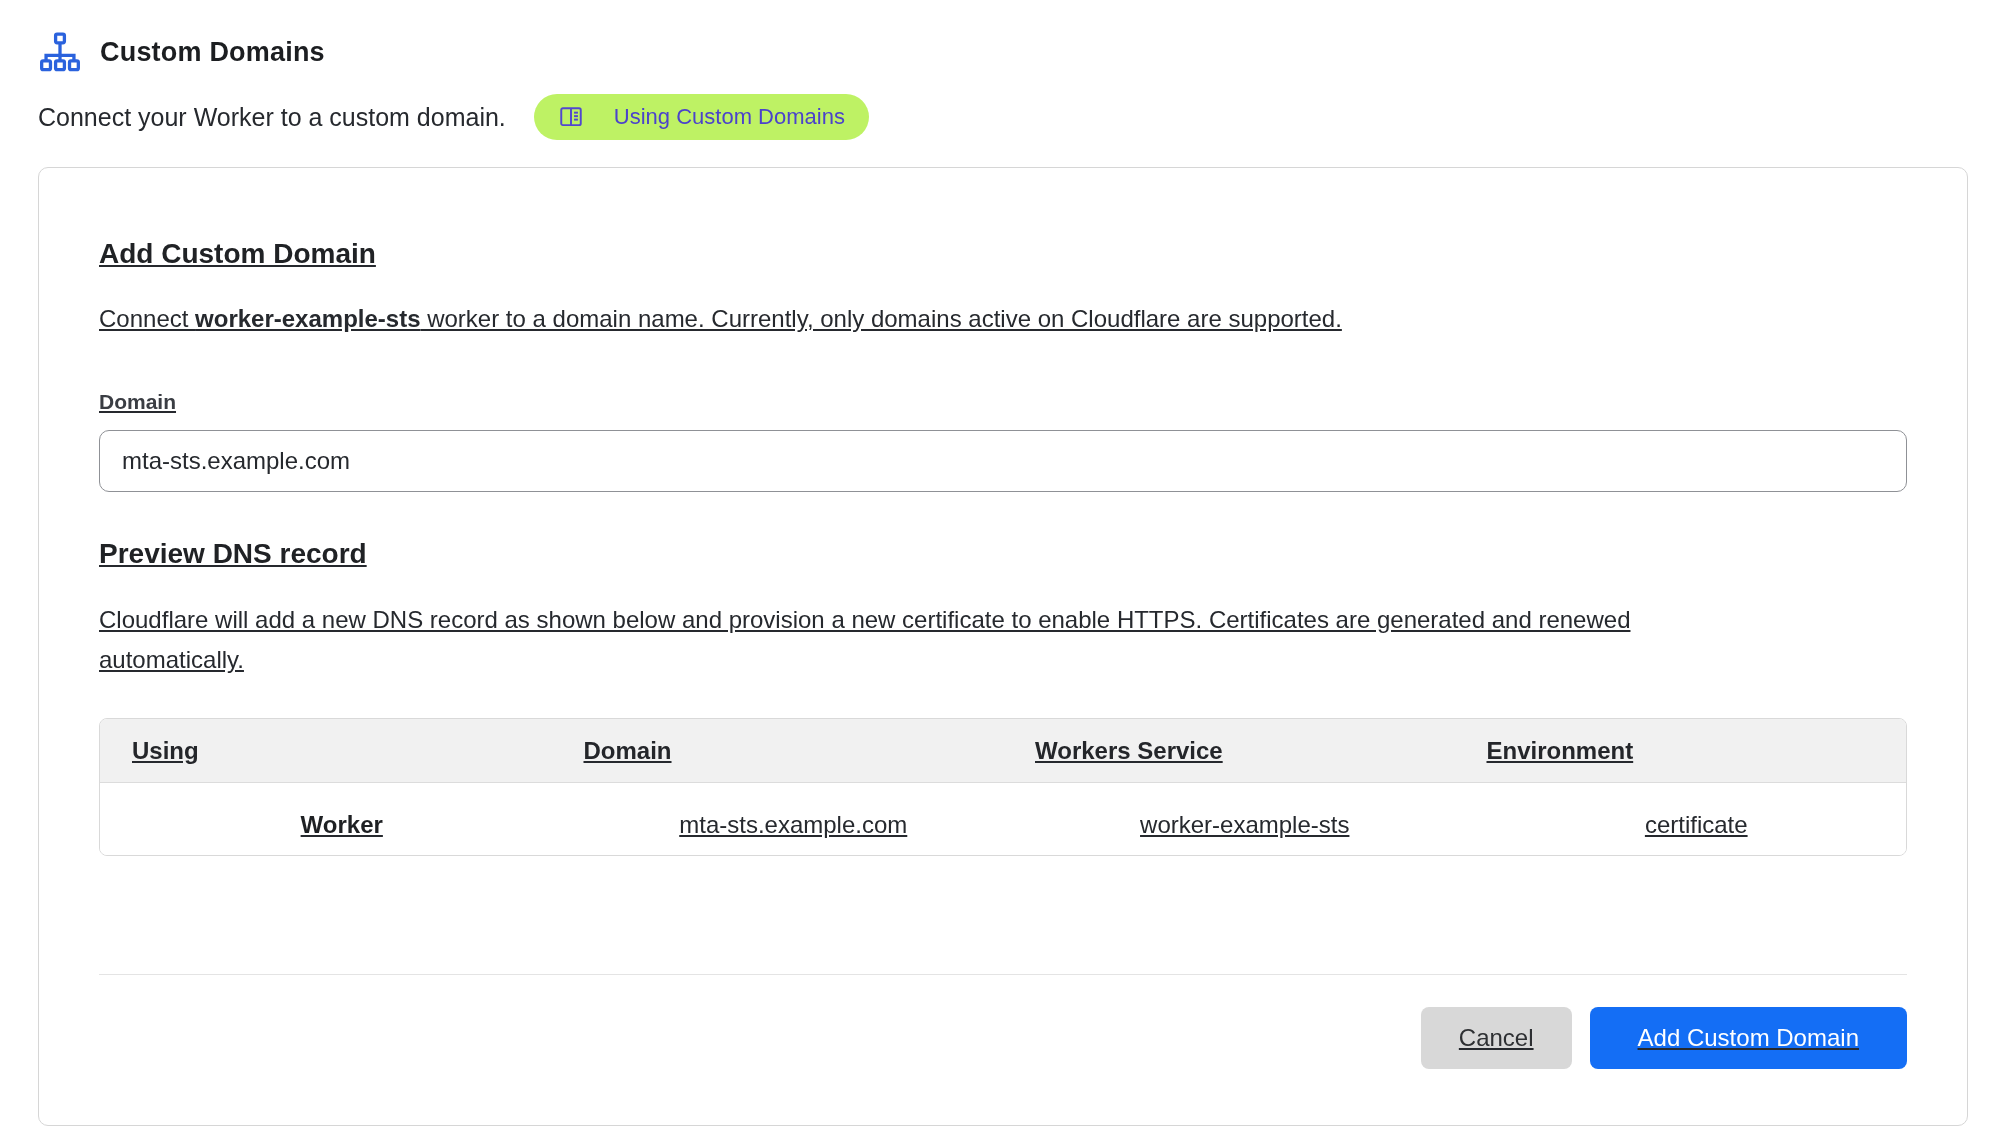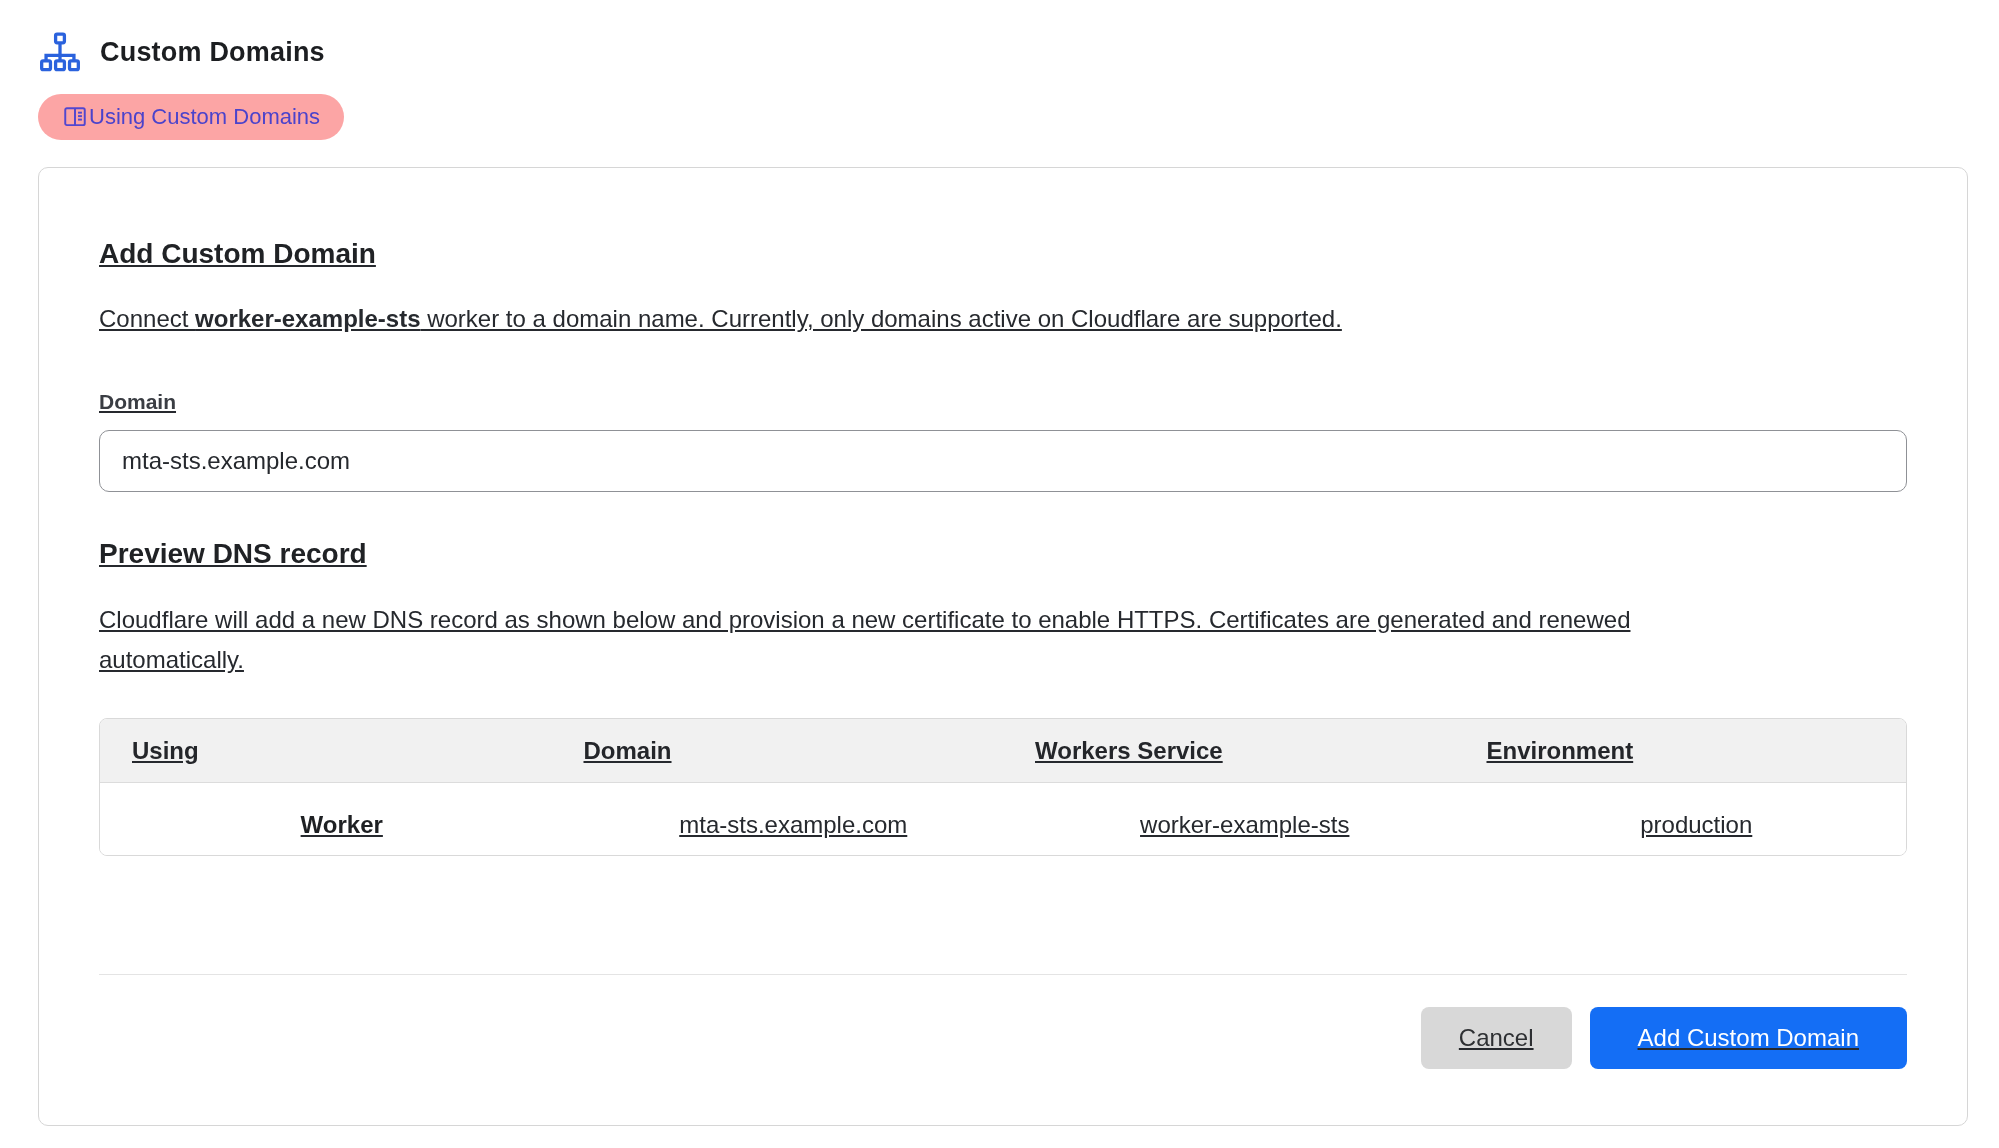--- a/index.html
+++ b/index.html
@@ -19,22 +19,22 @@
   .sitemap-icon { width: 44px; height: 44px; color: #2a62dd; flex: 0 0 auto; }
   .page-title {
     font-size: 27px; font-weight: 700; color: #1c1e21; letter-spacing: 0.2px;
   }
   .page-sub-row {
     display: flex; align-items: center; gap: 28px;
     margin-top: 20px;
   }
   .page-subtitle { font-size: 25px; color: #26292e; }
   .doc-badge {
-    display: inline-flex; align-items: center; gap: 1px;
-    background: #fca5a5;
+    display: inline-flex; align-items: center; gap: 30px;
+    background: #bef264;
     border-radius: 24px;
     padding: 10px 24px;
     cursor: pointer;
     text-decoration: none;
   }
   .doc-badge .book-icon { width: 26px; height: 26px; color: #5247cf; }
   .doc-badge-label { font-size: 22px; color: #4b43cb; }
 
   
   .card {
@@ -151,20 +151,21 @@
         <path d="M4.4 16.8 V13.8 H19.6 V16.8"></path>
         <rect x="2" y="16.8" width="4.8" height="4.8" rx="0.8"></rect>
         <rect x="9.6" y="16.8" width="4.8" height="4.8" rx="0.8"></rect>
         <rect x="17.2" y="16.8" width="4.8" height="4.8" rx="0.8"></rect>
       </svg>
     </span>
     <span class="page-title">Custom Domains</span>
   </div>
 
   <div class="page-sub-row">
+    <span class="page-subtitle">Connect your Worker to a custom domain.</span>
     <a class="doc-badge">
       <span class="book-icon">
         <svg viewBox="0 0 24 24" width="26" height="26" fill="none" stroke="currentColor" stroke-width="1.8">
           <rect x="3" y="4" width="18" height="15.5" rx="1.5"></rect>
           <line x1="12" y1="4" x2="12" y2="19.5"></line>
           <line x1="14.8" y1="8" x2="18.4" y2="8"></line>
           <line x1="14.8" y1="11.2" x2="18.4" y2="11.2"></line>
           <line x1="14.8" y1="14.4" x2="18.4" y2="14.4"></line>
         </svg>
       </span>
@@ -191,21 +192,21 @@
           <th>Domain</th>
           <th>Workers Service</th>
           <th>Environment</th>
         </tr>
       </thead>
       <tbody>
         <tr>
           <td class="cell-type">Worker</td>
           <td>mta-sts.example.com</td>
           <td>worker-example-sts</td>
-          <td>production</td>
+          <td>certificate</td>
         </tr>
       </tbody>
     </table>
 
     <div class="divider"></div>
 
     <div class="button-row">
       <button class="btn btn-cancel">Cancel</button>
       <button class="btn btn-primary">Add Custom Domain</button>
     </div>

